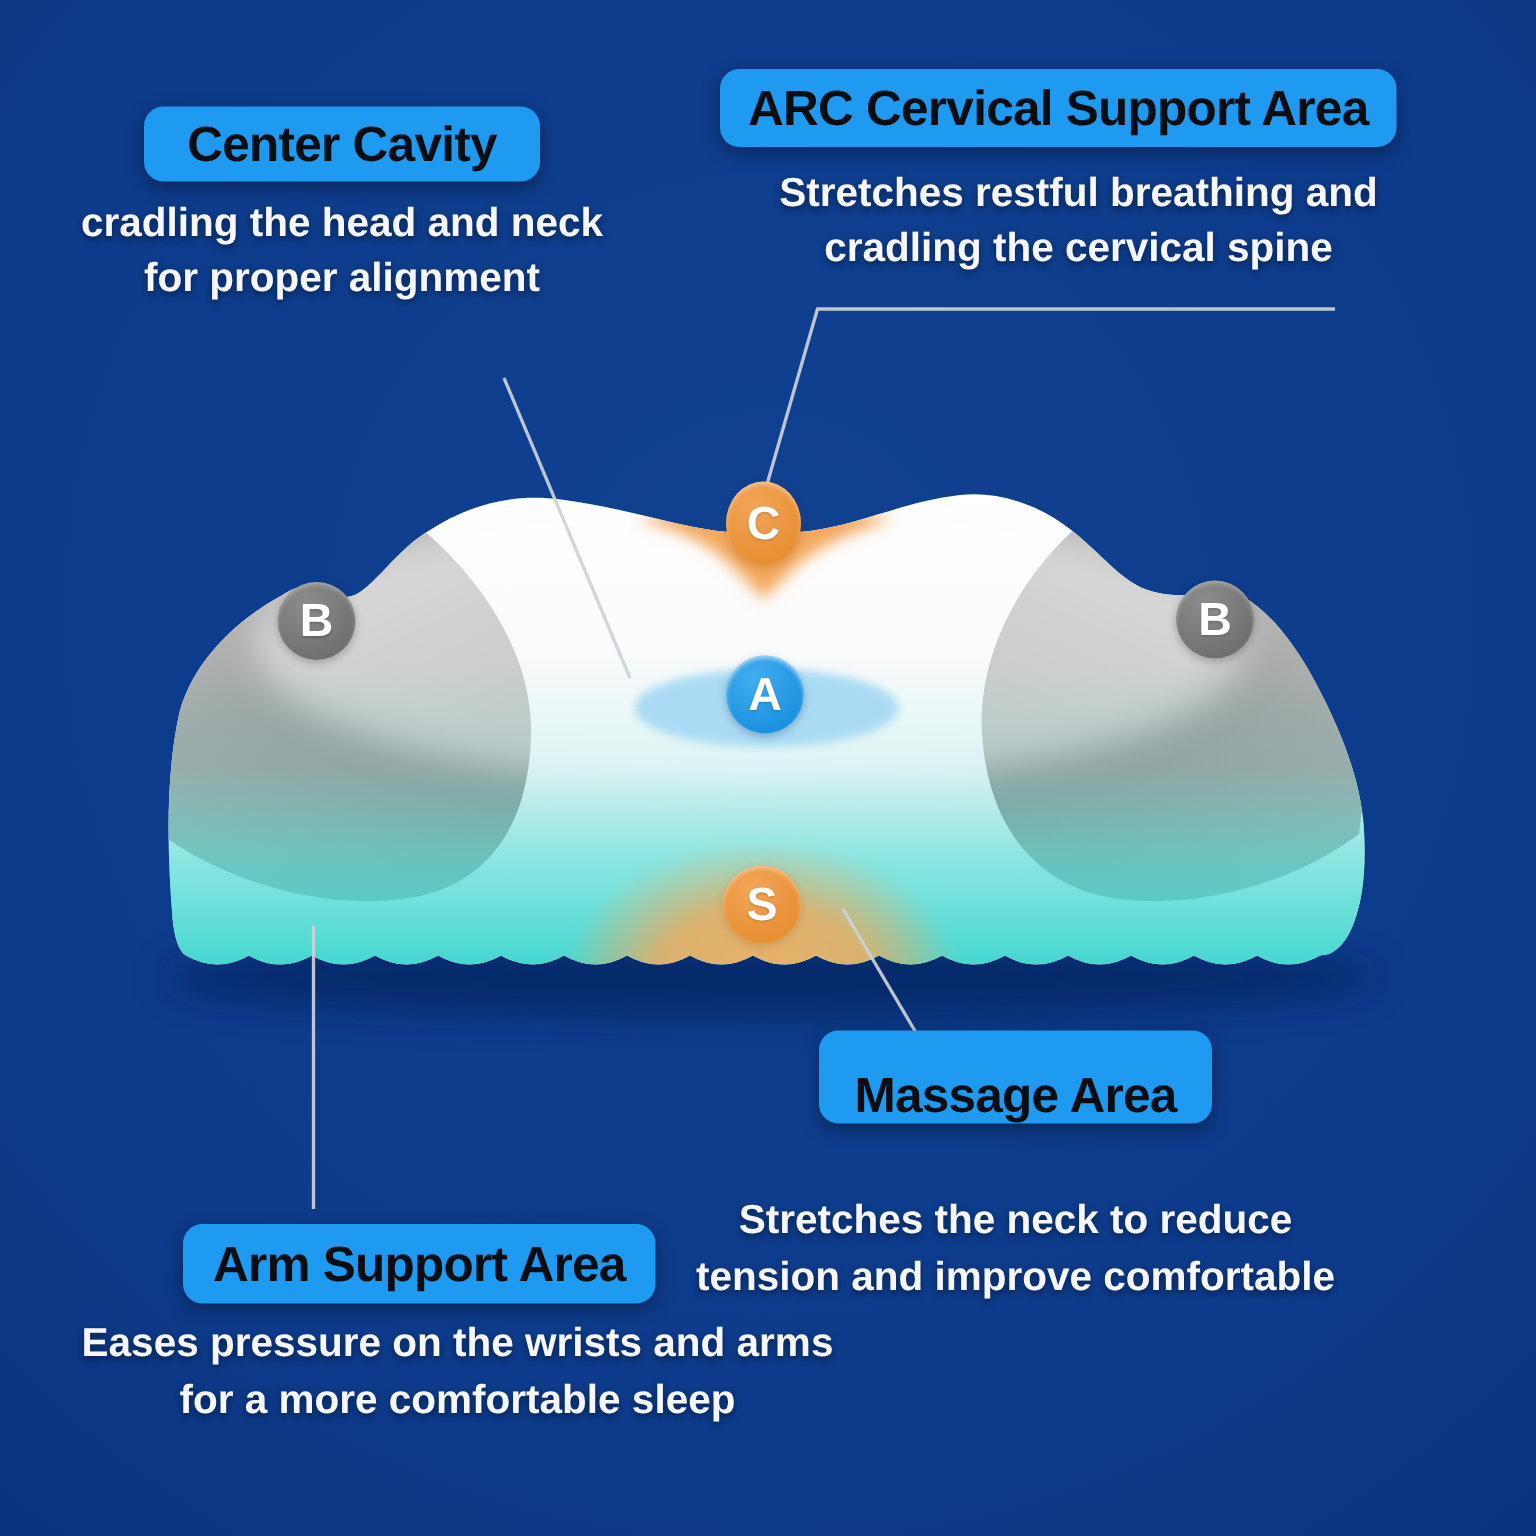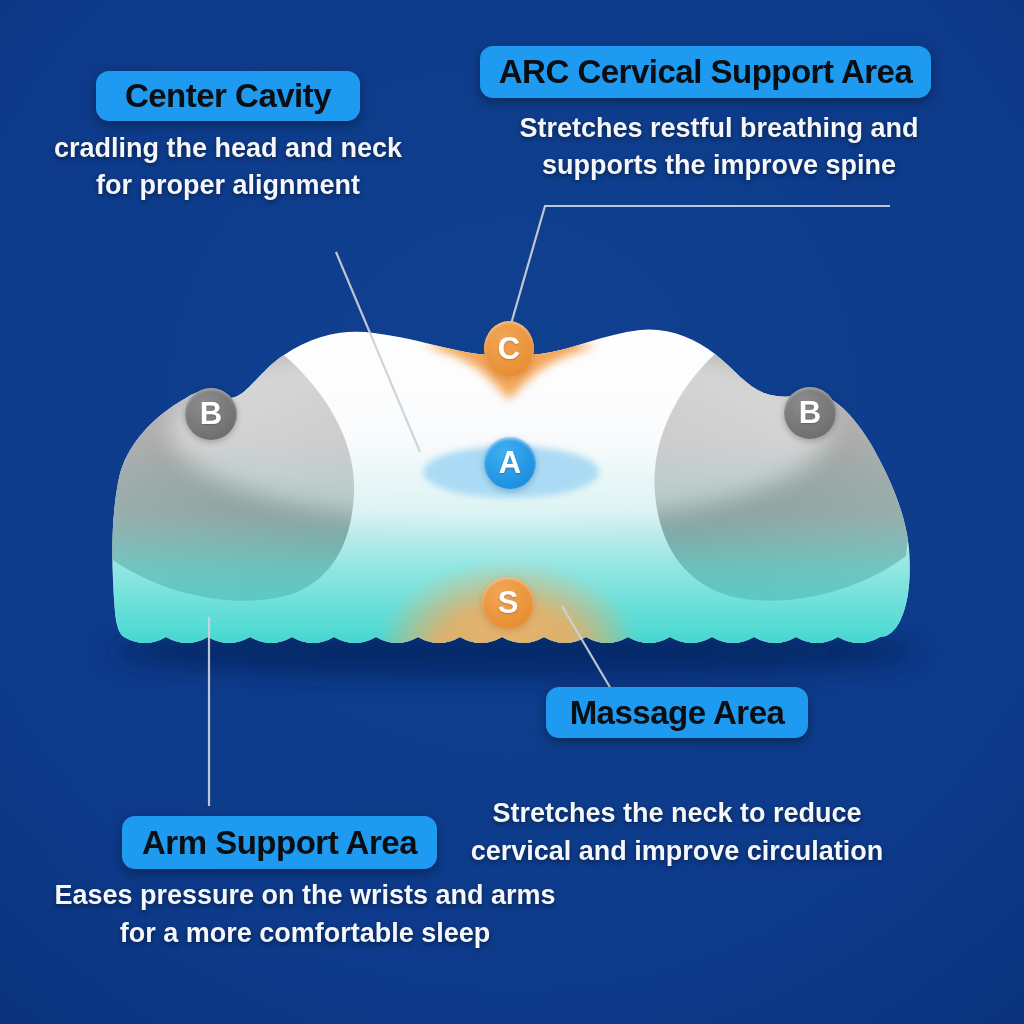--- a/index.html
+++ b/index.html
@@ -12,21 +12,21 @@
 
   .pill {
     position:absolute; display:flex; align-items:center; justify-content:center;
     background:#1e9bf0; color:#0a0e13; font-weight:bold; font-size:33px;
     letter-spacing:-0.5px; border-radius:13px;
     box-shadow:0 4px 12px rgba(0,0,0,0.35);
     white-space:nowrap;
   }
   .pill-center  { left:96px;  top:71px;  width:264px; height:50px;text-align:center; }
   .pill-arc     { left:480px; top:46px;  width:451px; height:52px; }
-  .pill-massage { left:546px; top:687px; width:262px; height:51px; }
+  .pill-massage { left:546px; top:687px; width:262px; height:62px;align-items:flex-end; }
   .pill-arm     { left:122px; top:816px; width:315px; height:53px; }
 
   .desc {
     position:absolute; color:#f5f7fa; font-size:27px; font-weight:600;
     text-align:center; line-height:37px;
     text-shadow:0 2px 5px rgba(0,0,0,0.45);
   }
   .desc-center  { left:28px;  top:130px; width:400px; }
   .desc-arc     { left:479px; top:110px; width:480px; }
   .desc-massage { left:437px; top:748px; width:480px; line-height:38px;margin-top:46px; }
@@ -187,29 +187,29 @@
   <div class="desc desc-center">
     <div>cradling the head and neck</div>
     <div>for proper alignment</div>
   </div>
 
   <div class="pill pill-arc">
     <span>ARC Cervical Support Area</span>
   </div>
   <div class="desc desc-arc">
     <div>Stretches restful breathing and</div>
-    <div>supports the improve spine</div>
+    <div>cradling the cervical spine</div>
   </div>
 
   <div class="pill pill-massage">
     <span>Massage Area</span>
   </div>
   <div class="desc desc-massage">
     <div>Stretches the neck to reduce</div>
-    <div>cervical and improve circulation</div>
+    <div>tension and improve comfortable</div>
   </div>
 
   <div class="pill pill-arm">
     <span>Arm Support Area</span>
   </div>
   <div class="desc desc-arm">
     <div>Eases pressure on the wrists and arms</div>
     <div>for a more comfortable sleep</div>
   </div>
 

